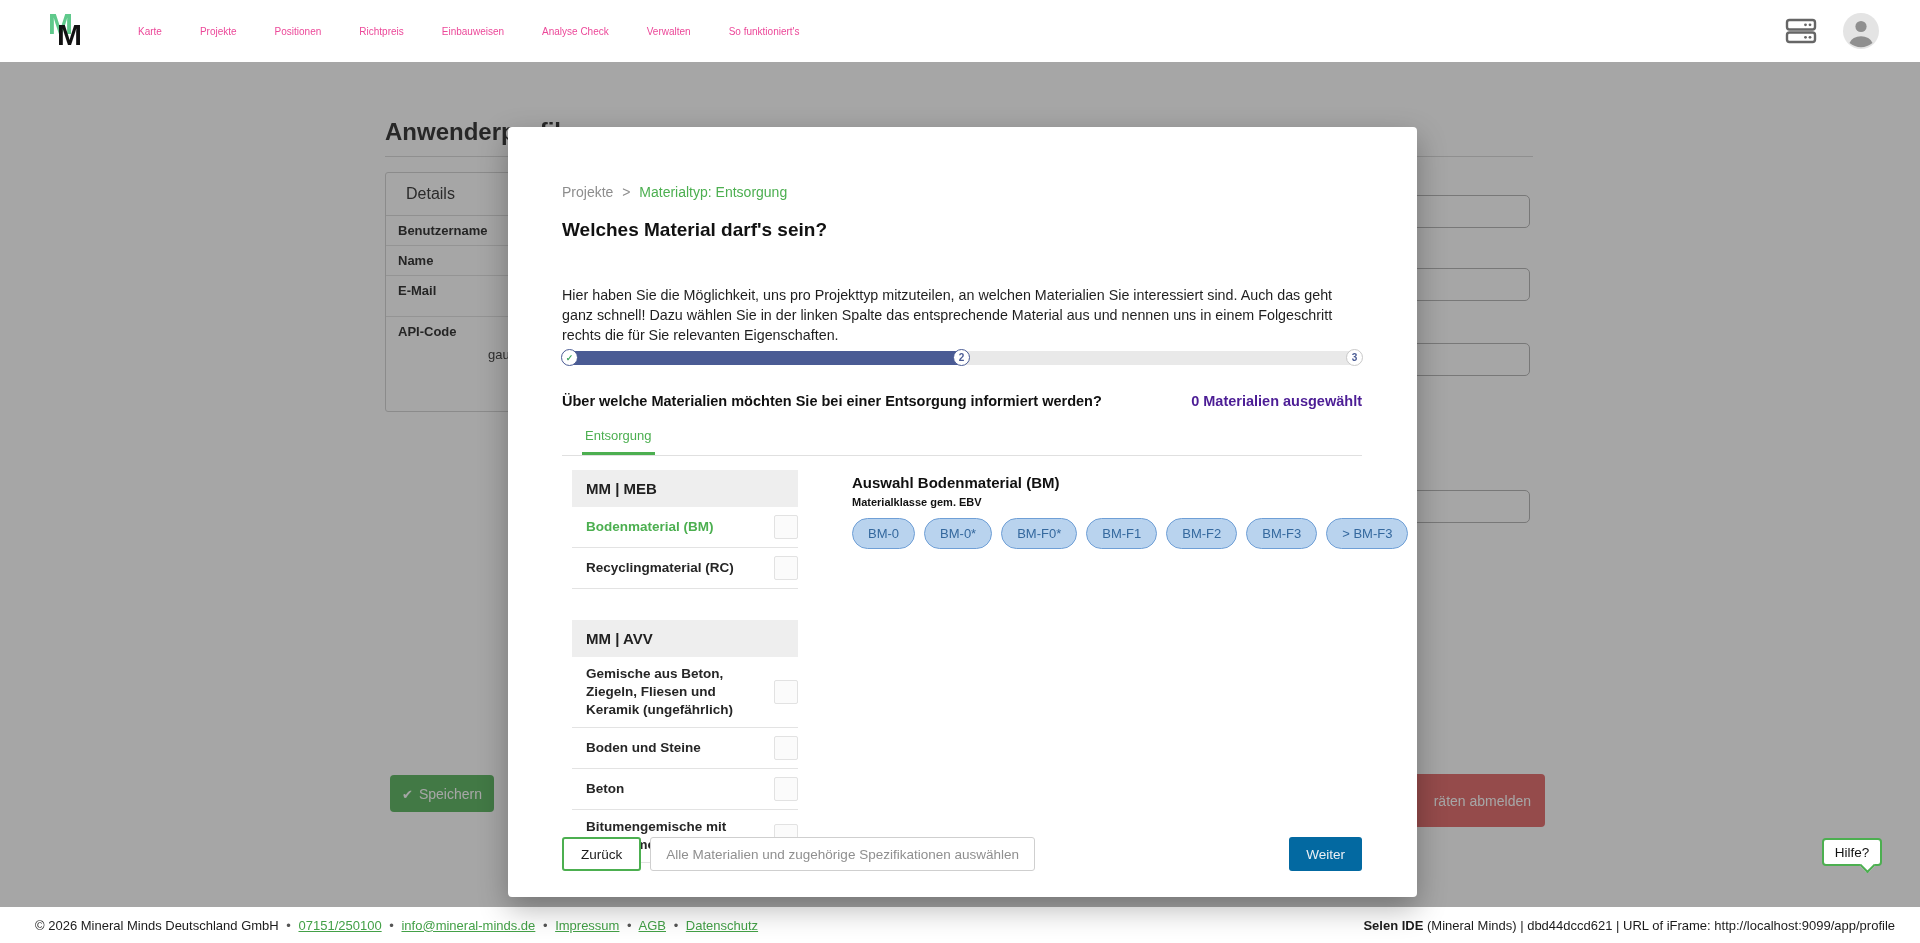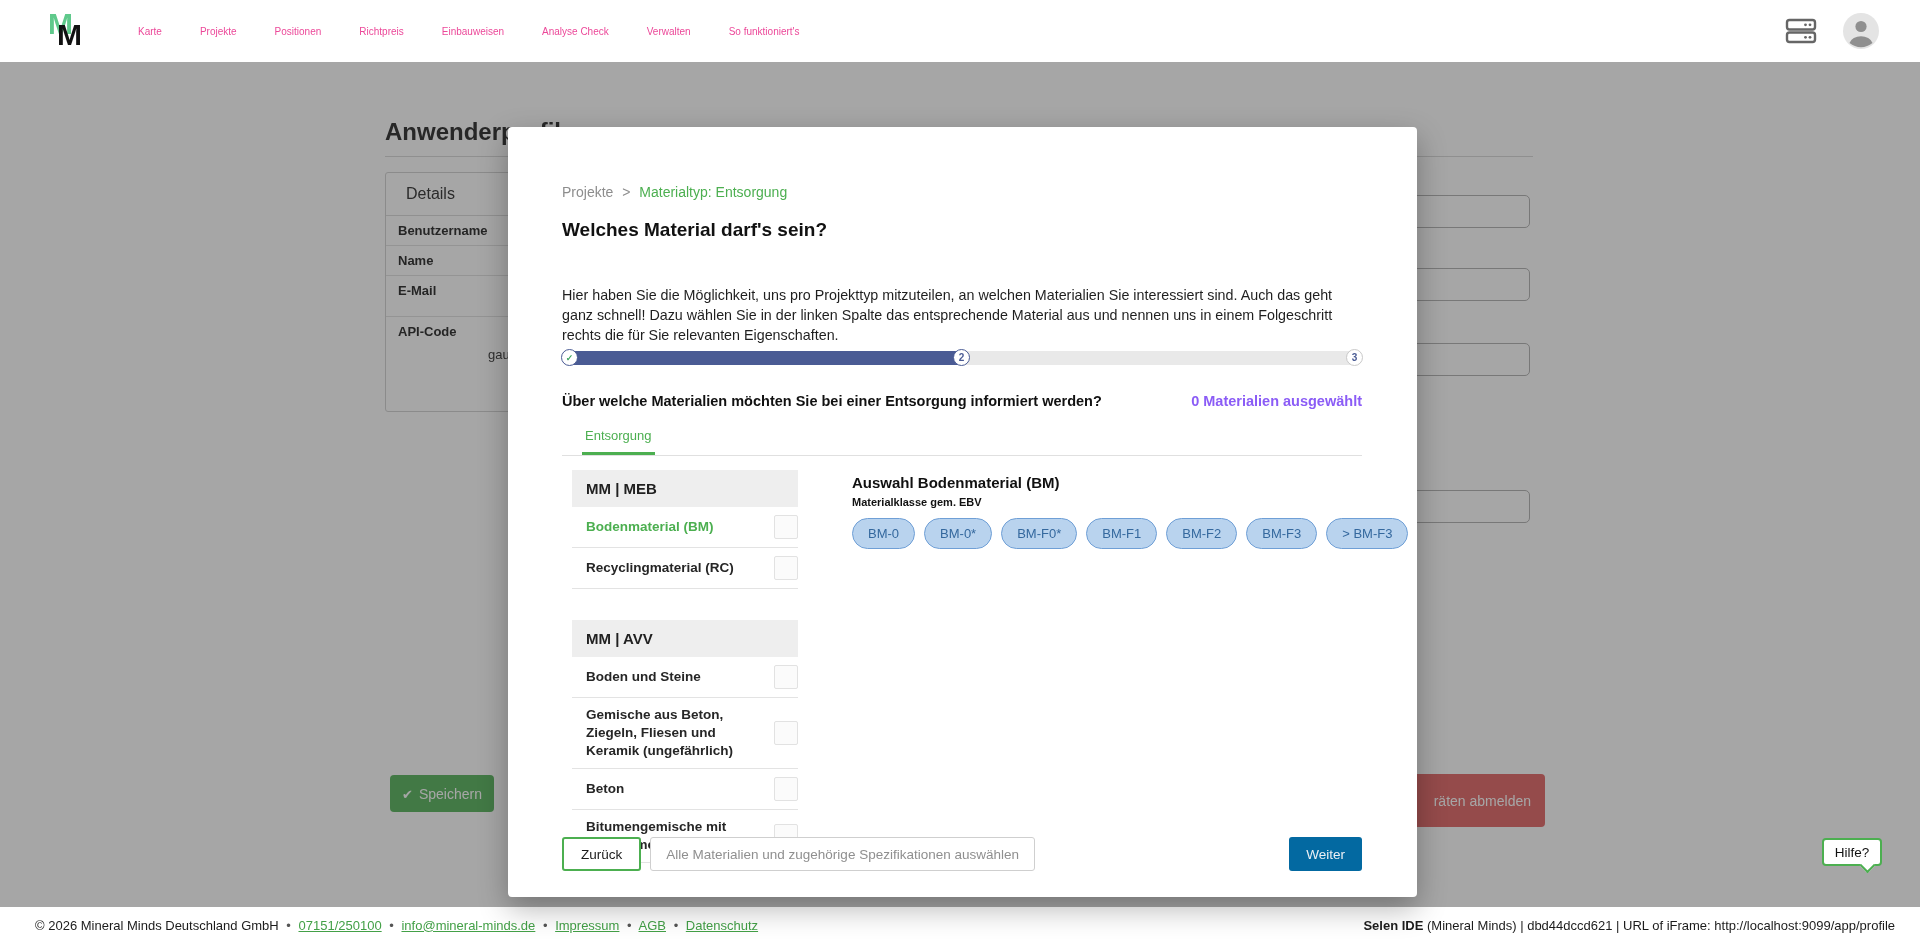--- a/index.html
+++ b/index.html
@@ -54,21 +54,21 @@
               background:#e9e9e9; border-radius:8px; }
   .progress-fill { position:absolute; left:0; top:0; width:50%; height:14px; background:#4a5b94; border-radius:8px 0 0 8px; }
   .p-circle { position:absolute; top:-2px; width:17px; height:17px; border-radius:50%; background:#fff;
               font-size:10px; font-weight:700; display:flex; align-items:center; justify-content:center; }
   .p-c1 { left:-1px; border:1px solid #4a5b94; color:#3aa55d; font-size:9px; }
   .p-c2 { left:calc(50% - 9px); border:1px solid #4a5b94; color:#4a5b94; }
   .p-c3 { right:-1px; border:1px solid #c9c9c9; color:#4a5b94; }
 
   .question-row { position:absolute; left:54px; top:266px; width:800px; display:flex; justify-content:space-between; }
   .question { font-size:14.5px; font-weight:700; color:#111; }
-  .sel-count { font-size:14.5px; font-weight:700; color:#8b5cf6; cursor:pointer; }
+  .sel-count { font-size:14.5px; font-weight:700; color:#4c1d95; cursor:pointer; }
 
   .tabbar { position:absolute; left:54px; top:299px; width:800px; border-bottom:1px solid #e0e0e0; }
   .tab { display:inline-block; margin-left:20px; padding:2px 3px 9px 3px; font-size:13px; color:#4caf50;
          border-bottom:3px solid #4caf50; cursor:pointer; }
 
   .mat-list { position:absolute; left:64px; top:343px; width:226px;font-weight:bold; }
   .group-header { height:37px; background:#eeeeee; font-size:15px; color:#212121;
                   display:flex; align-items:center; padding-left:14px; }
   .group2 { margin-top:31px; }
   .mat-item { display:flex; align-items:center; padding:8px 0 8px 14px; border-bottom:1px solid #e3e3e3; cursor:pointer; }
@@ -209,25 +209,25 @@
         <span class="mat-label active">Bodenmaterial (BM)</span>
         <span class="checkbox"></span>
       </div>
       <div class="mat-item">
         <span class="mat-label">Recyclingmaterial (RC)</span>
         <span class="checkbox"></span>
       </div>
 
       <div class="group-header group2">MM | AVV</div>
       <div class="mat-item">
+        <span class="mat-label">Gemische aus Beton, Ziegeln, Fliesen und Keramik (ungefährlich)</span>
+        <span class="checkbox"></span>
+      </div>
+      <div class="mat-item">
         <span class="mat-label">Boden und Steine</span>
-        <span class="checkbox"></span>
-      </div>
-      <div class="mat-item">
-        <span class="mat-label">Gemische aus Beton, Ziegeln, Fliesen und Keramik (ungefährlich)</span>
         <span class="checkbox"></span>
       </div>
       <div class="mat-item">
         <span class="mat-label">Beton</span>
         <span class="checkbox"></span>
       </div>
       <div class="mat-item">
         <span class="mat-label">Bitumengemische mit Ausnahme von 01* und 03*</span>
         <span class="checkbox"></span>
       </div>

